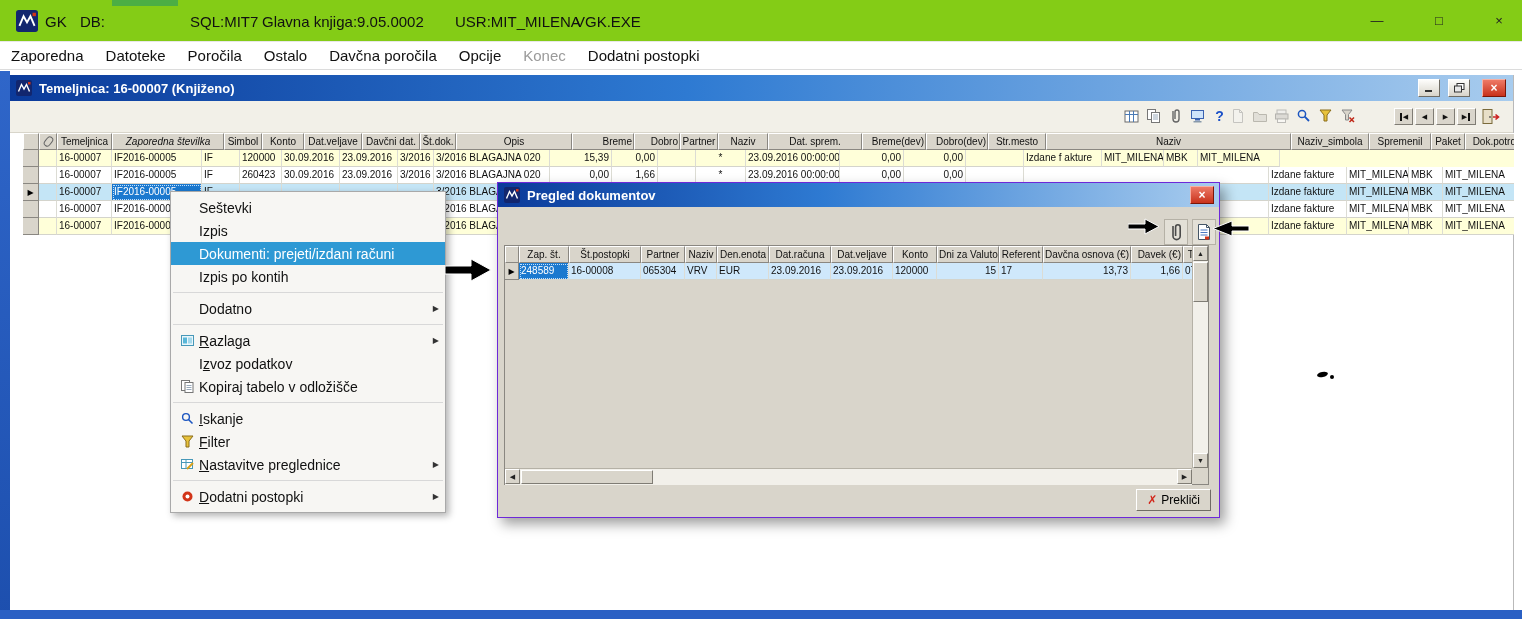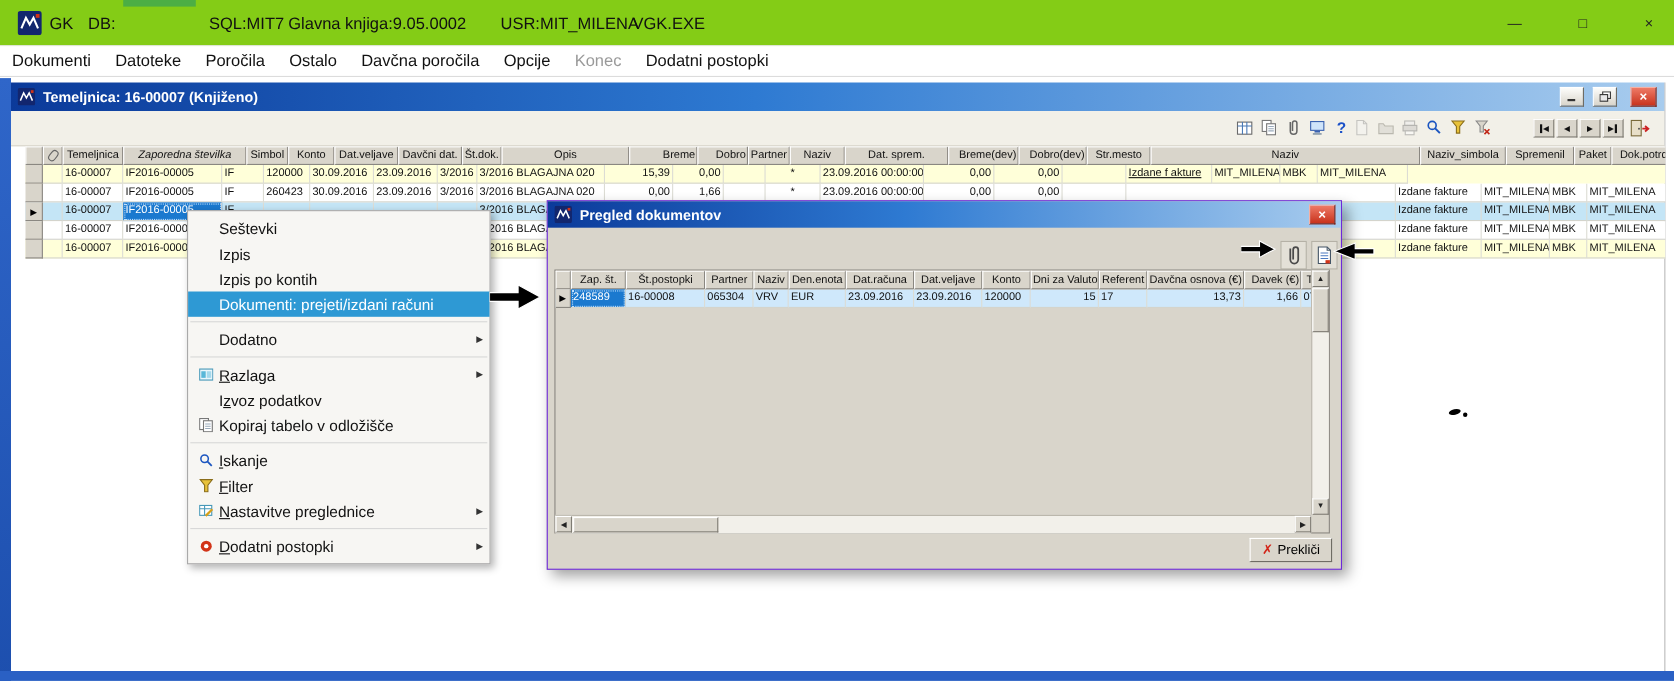--- a/index.html
+++ b/index.html
@@ -107,21 +107,21 @@
     <span class="t" style="left:262px">Glavna knjiga:9.05.0002</span>
     <span class="t" style="left:455px">USR:MIT_MILENA</span>
     <span class="t" style="left:575px">VGK.EXE</span>
     <div class="winbtn" style="left:1358px">—</div>
     <div class="winbtn" style="left:1420px">□</div>
     <div class="winbtn" style="left:1480px">×</div>
     <div class="green-sliver"></div>
   </div>
 
   <div class="menubar">
-    <span class="mitem">Dokumenti</span>
+    <span class="mitem">Zaporedna</span>
     <span class="mitem">Datoteke</span>
     <span class="mitem">Poročila</span>
     <span class="mitem">Ostalo</span>
     <span class="mitem">Davčna poročila</span>
     <span class="mitem">Opcije</span>
     <span class="mitem disabled">Konec</span>
     <span class="mitem">Dodatni postopki</span>
   </div>
 
   <div class="mdi">
@@ -283,21 +283,21 @@
             <div class="gcell" style="width: 36px;">3/2016</div>
             <div class="gcell" style="width: 116px;">3/2016 BLAGAJNA 020</div>
             <div class="gcell r" style="width: 62px;">15,39</div>
             <div class="gcell r" style="width: 46px;">0,00</div>
             <div class="gcell" style="width: 38px;"></div>
             <div class="gcell c" style="width: 50px;">*</div>
             <div class="gcell" style="width: 94px;">23.09.2016 00:00:00</div>
             <div class="gcell r" style="width: 64px;">0,00</div>
             <div class="gcell r" style="width: 62px;">0,00</div>
             <div class="gcell" style="width: 58px;"></div>
-            <div class="gcell" style="width: 78px; text-decoration: underline;">Izdane f akture</div>
+            <div class="gcell" style="width: 78px;">Izdane f akture</div>
             <div class="gcell" style="width: 62px;">MIT_MILENA</div>
             <div class="gcell" style="width: 34px;">MBK</div>
             <div class="gcell" style="width: 82px;">MIT_MILENA</div>
           </div>
           <div class="grow w">
             <div class="gcell mk" style="width: 16px;"></div>
             <div class="gcell" style="width: 18px;"></div>
             <div class="gcell" style="width: 55px;">16-00007</div>
             <div class="gcell" style="width: 90px;">IF2016-00005</div>
             <div class="gcell" style="width: 38px;">IF</div>
@@ -400,27 +400,27 @@
 
     <div class="ctx">
       <div class="mi">
           <span class="mico"></span>
           <span class="mlabel"><span>Seštevki</span><u></u><span></span></span>
         </div>
       <div class="mi">
           <span class="mico"></span>
           <span class="mlabel"><span>Izpis</span><u></u><span></span></span>
         </div>
-      <div class="mi">
-          <span class="mico"></span>
-          <span class="mlabel"><span>Izpis po kontih</span><u></u><span></span></span>
-        </div>
       <div class="mi hl">
           <span class="mico"></span>
           <span class="mlabel"><span>Dokumenti: prejeti/izdani računi</span><u></u><span></span></span>
+        </div>
+      <div class="mi">
+          <span class="mico"></span>
+          <span class="mlabel"><span>Izpis po kontih</span><u></u><span></span></span>
         </div>
       <div class="msep"></div>
       <div class="mi">
           <span class="mico"></span>
           <span class="mlabel"><span>Dodatno</span><u></u><span></span></span>
           <span class="marrow">▶</span>
         </div>
       <div class="msep"></div>
       <div class="mi">
           <span class="mico">

